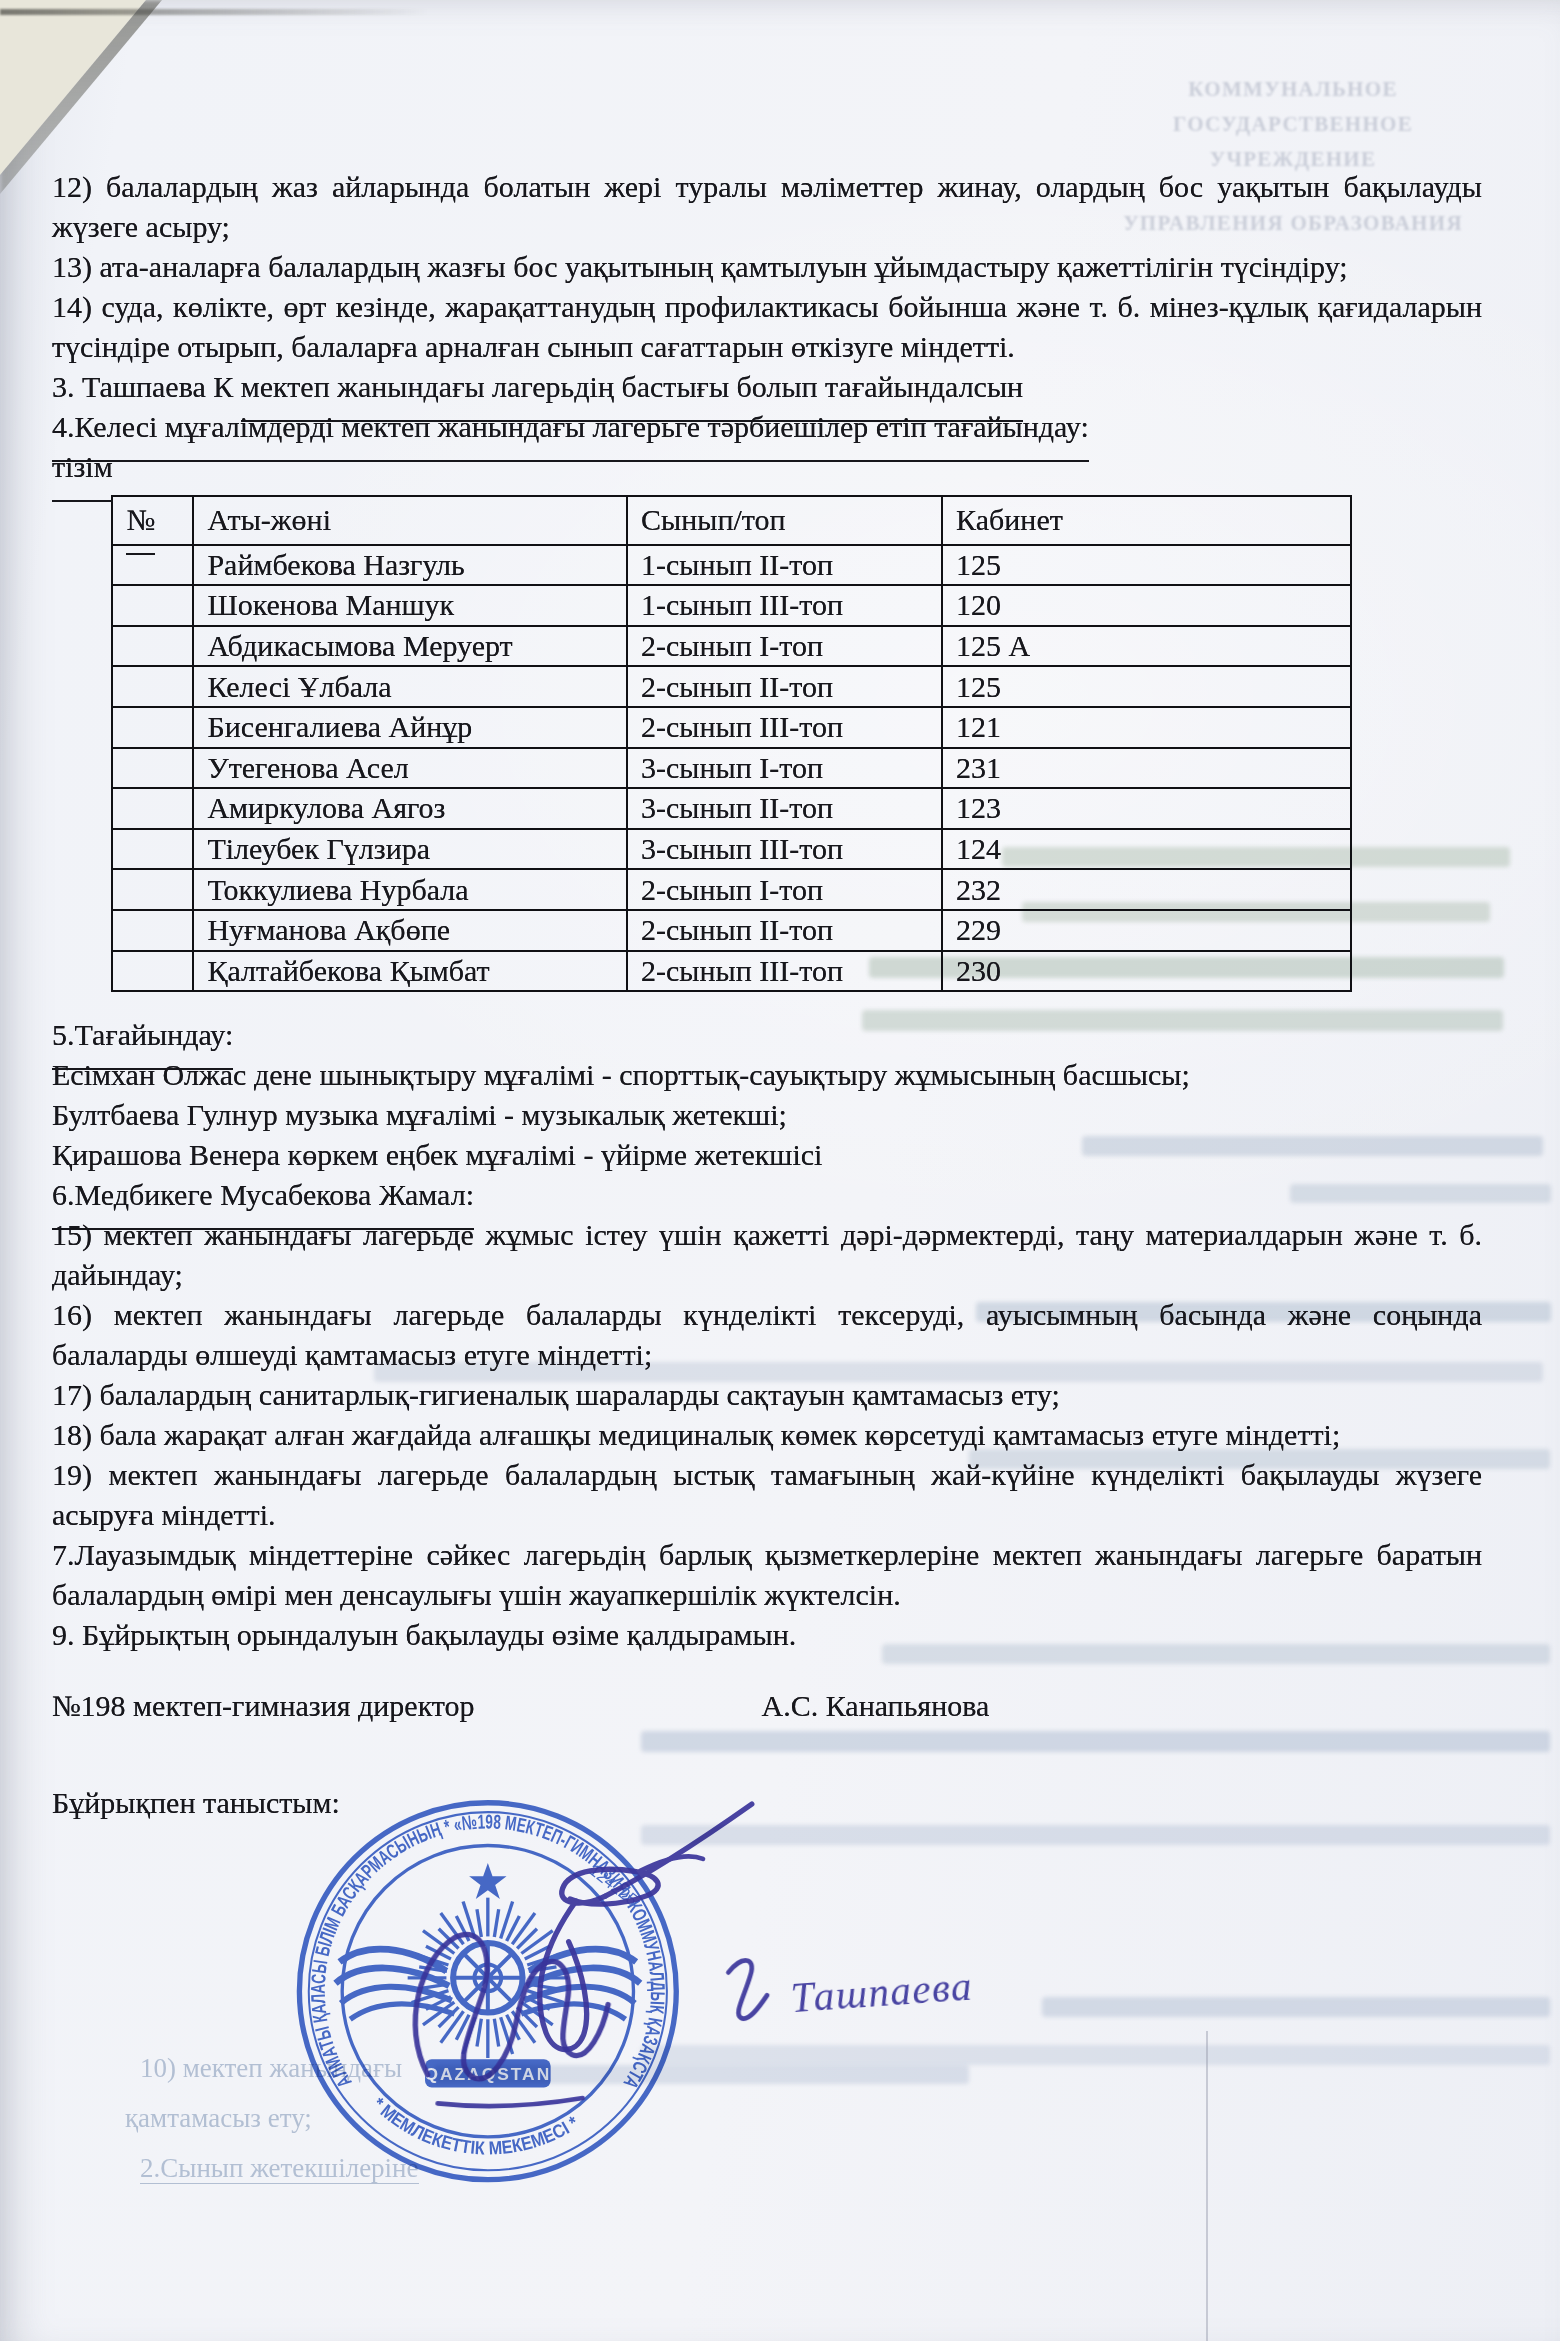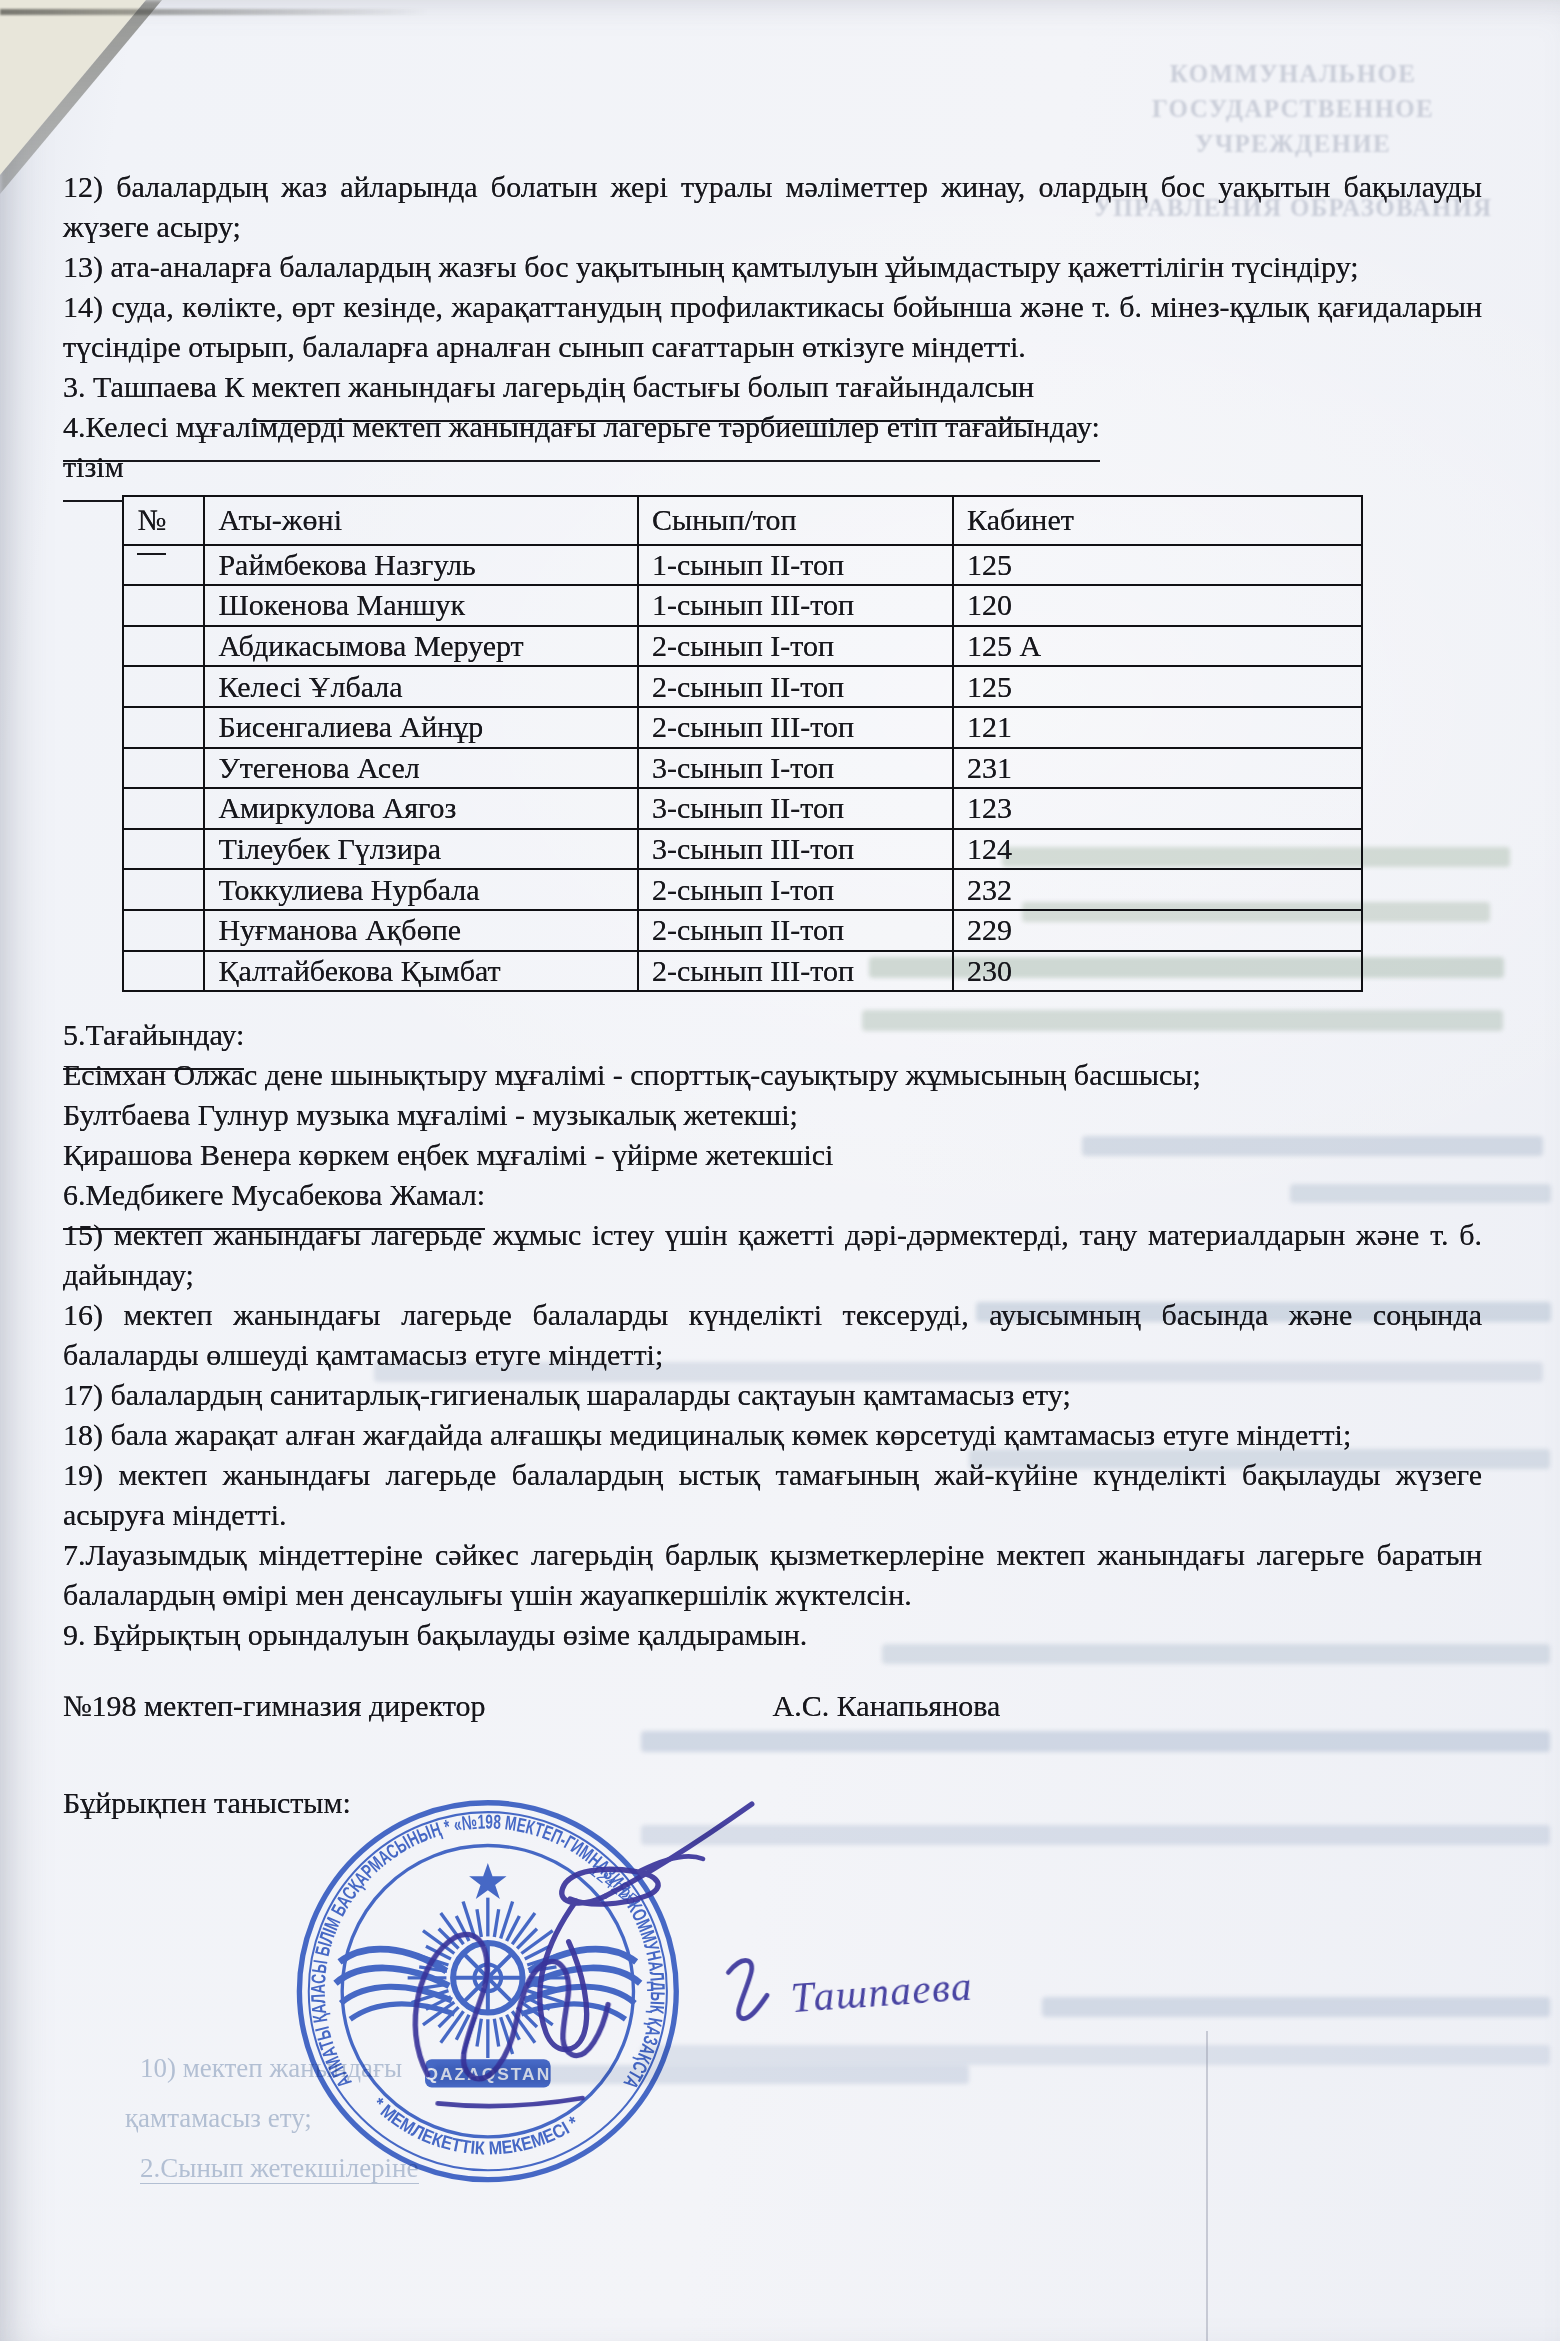--- a/index.html
+++ b/index.html
@@ -10,40 +10,40 @@
     font-family:"Liberation Serif","DejaVu Serif",serif;color:#17171c;
     box-shadow:inset 31px 0 47px -28px rgba(110,115,135,.40), inset 0 20px 40px -27px rgba(110,115,135,.25);}
   
   .scan-corner{position:absolute;top:0;left:0;width:200px;height:227px;
     background:#e8e6da;clip-path:polygon(0 0,146px 0,0 175px);z-index:5;}
   .scan-corner-shadow{position:absolute;top:0;left:0;width:214px;height:241px;z-index:6;
     background:linear-gradient(to bottom,rgba(75,75,66,.55),rgba(75,75,66,.28));
     clip-path:polygon(146px 0,162px 0,0 194px,0 175px);filter:blur(2.7px);}
   .scan-top-edge{position:absolute;top:9.4px;left:0;width:428px;height:5.3px;z-index:6;
     background:linear-gradient(to right,rgba(60,60,55,.65),rgba(60,60,55,0));filter:blur(1.3px);}
-  .content{position:absolute;left:63px;right:79px;top:167px;z-index:20;}
+  .content{position:absolute;left:52px;right:79px;top:167px;z-index:20;}
   p.line{margin:0;font-size:30px;line-height:40px;text-align:justify;
     text-shadow:0 0 0.5px rgba(15,15,20,.85);}
   p.nojust{text-align:left;}
   .u{border-bottom:2px solid #17171c;padding-bottom:17px;}
   table.roster{border-collapse:collapse;margin:8px 0 0 59px;width:1241px;
     font-size:30px;text-shadow:0 0 0.5px rgba(15,15,20,.85);}
   table.roster th,table.roster td{border:2.7px solid #101014;text-align:left;
     padding:1.3px 4px 1.3px 13.4px;font-weight:normal;}
   table.roster th{height:44px;}
   table.roster td{height:36px;}
   .col-num{width:80px;}.col-name{width:428px;}.col-group{width:311px;}.col-cab{width:404px;}
   .sec-gap{height:23px;}
   .sig-row{display:flex;margin-top:31px;font-size:30px;line-height:40px;
     text-shadow:0 0 0.5px rgba(15,15,20,.85);}
   .sig-row .gap{flex:0 0 287px;}
   .ack-row{margin-top:57px;font-size:30px;line-height:40px;text-shadow:0 0 0.5px rgba(15,15,20,.85);}
   
-  .ghost-head{position:absolute;left:1049px;top:56px;width:488px;z-index:8;text-align:center;
-    color:rgba(125,136,158,.34);font-weight:bold;font-size:25px;line-height:35px;
+  .ghost-head{position:absolute;left:1049px;top:72px;width:488px;z-index:8;text-align:center;
+    color:rgba(125,136,158,.34);font-weight:bold;font-size:21px;line-height:35px;
     filter:blur(0.8px);letter-spacing:1.3px;}
   .ghost-bar{position:absolute;border-radius:4px;filter:blur(2px);z-index:7;}
   .ghost-text{position:absolute;z-index:8;color:rgba(126,148,181,.55);font-size:27px;
     filter:blur(0.7px);white-space:nowrap;}
   .ghost-text .gu{border-bottom:1.3px solid rgba(126,148,181,.55);}
   .crease{position:absolute;z-index:9;background:rgba(148,154,170,.45);filter:blur(0.7px);}
   .overlay{position:absolute;left:0;top:0;z-index:30;mix-blend-mode:multiply;}
 </style>
 </head>
 <body>

